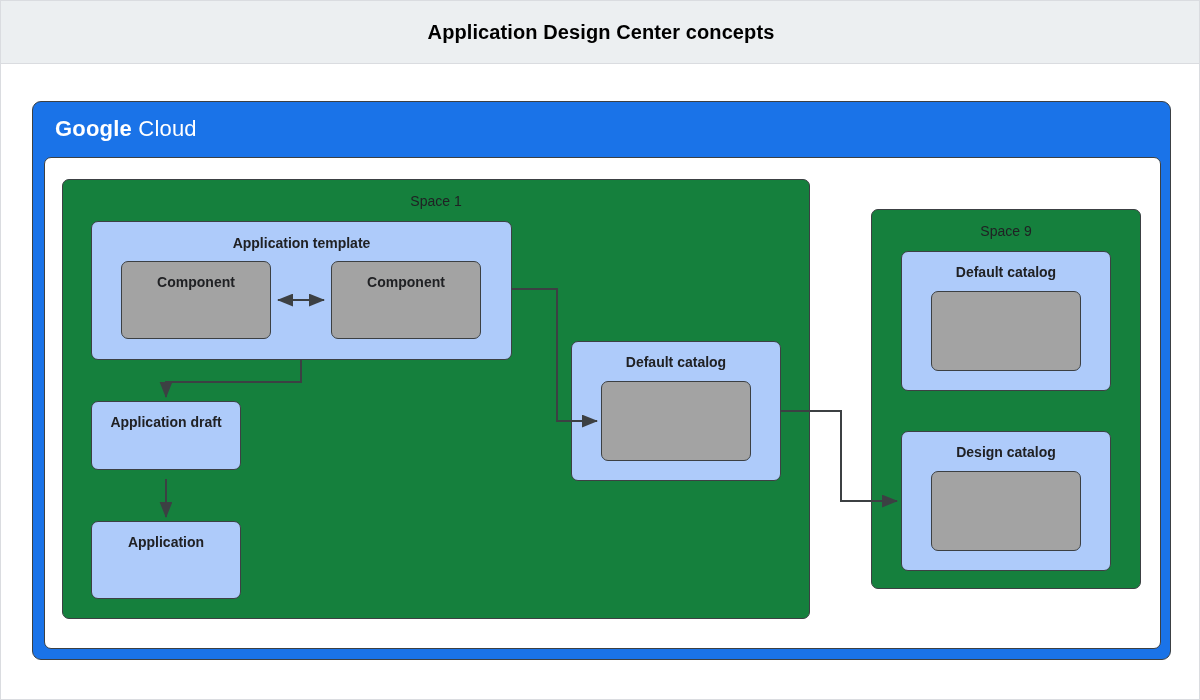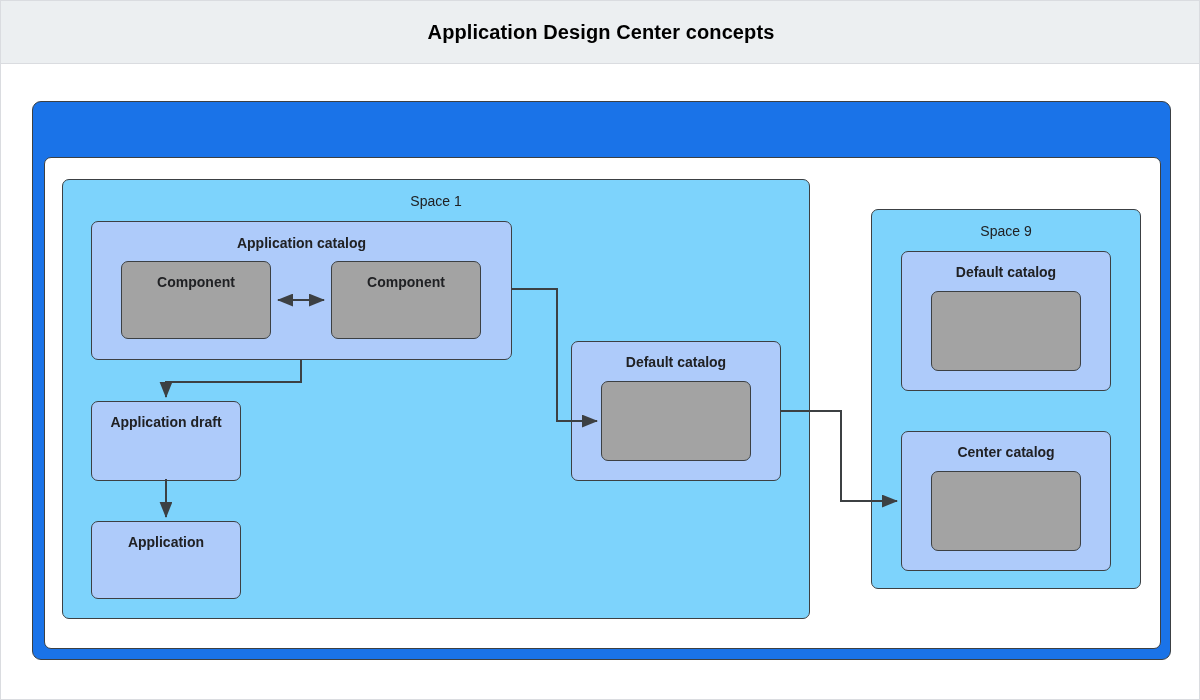--- a/index.html
+++ b/index.html
@@ -76,21 +76,21 @@
     height: 492px;
     background: #ffffff;
     border: 1px solid #3c4043;
     border-radius: 7px;
     box-sizing: border-box;
   }
 
   
   .space-box {
     position: absolute;
-    background: #7dd3fc;
+    background: #15803d;
     border: 1px solid #3c4043;
     border-radius: 7px;
     box-sizing: border-box;
   }
   .blue-box {
     position: absolute;
     background: #aecbfa;
     border: 1px solid #3c4043;
     border-radius: 7px;
     box-sizing: border-box;
@@ -137,40 +137,44 @@
 </head>
 <body>
 
 <div id="page">
 
   <div class="header-bar">
     <div class="header-title">Application Design Center concepts</div>
   </div>
 
   <div class="gc-frame">
+    <div class="gc-logo">
+      <span class="gc-logo-strong">Google</span>
+      <span class="gc-logo-light">Cloud</span>
+    </div>
     <div class="gc-inner"></div>
   </div>
 
   <div class="space-box" style="left:61px; top:178px; width:748px; height:440px;">
     <div class="space-label" style="top:13px;">Space 1</div>
   </div>
 
   <div class="blue-box" style="left:90px; top:220px; width:421px; height:139px;">
-    <div class="box-label" style="top:13px;">Application catalog</div>
+    <div class="box-label" style="top:13px;">Application template</div>
   </div>
 
   <div class="gray-box" style="left:120px; top:260px; width:150px; height:78px;">
     <div class="box-label" style="top:12px;">Component</div>
   </div>
 
   <div class="gray-box" style="left:330px; top:260px; width:150px; height:78px;">
     <div class="box-label" style="top:12px;">Component</div>
   </div>
 
-  <div class="blue-box" style="left:90px; top:400px; width:150px; height:80px;padding-left:29px;">
+  <div class="blue-box" style="left:90px; top:400px; width:150px; height:69px;padding-left:29px;">
     <div class="box-label" style="top:12px;">Application draft</div>
   </div>
 
   <div class="blue-box" style="left:90px; top:520px; width:150px; height:78px;">
     <div class="box-label" style="top:12px;">Application</div>
   </div>
 
   <div class="blue-box" style="left:570px; top:340px; width:210px; height:140px;">
     <div class="box-label" style="top:12px;">Default catalog</div>
   </div>
@@ -183,21 +187,21 @@
   </div>
 
   <div class="blue-box" style="left:900px; top:250px; width:210px; height:140px;">
     <div class="box-label" style="top:12px;">Default catalog</div>
   </div>
   <div class="gray-box" style="left:930px; top:290px; width:150px; height:80px;">
     
   </div>
 
   <div class="blue-box" style="left:900px; top:430px; width:210px; height:140px;">
-    <div class="box-label" style="top:12px;">Center catalog</div>
+    <div class="box-label" style="top:12px;">Design catalog</div>
   </div>
   <div class="gray-box" style="left:930px; top:470px; width:150px; height:80px;">
     
   </div>
 
   <svg class="connectors" viewBox="0 0 1200 700">
     <defs>
       <marker id="arrow-end" markerWidth="9" markerHeight="9" refX="7.5" refY="3.2" orient="auto" markerUnits="strokeWidth">
         <path d="M0,0 L8,3.2 L0,6.4 z" fill="#3c4043"></path>
       </marker>

